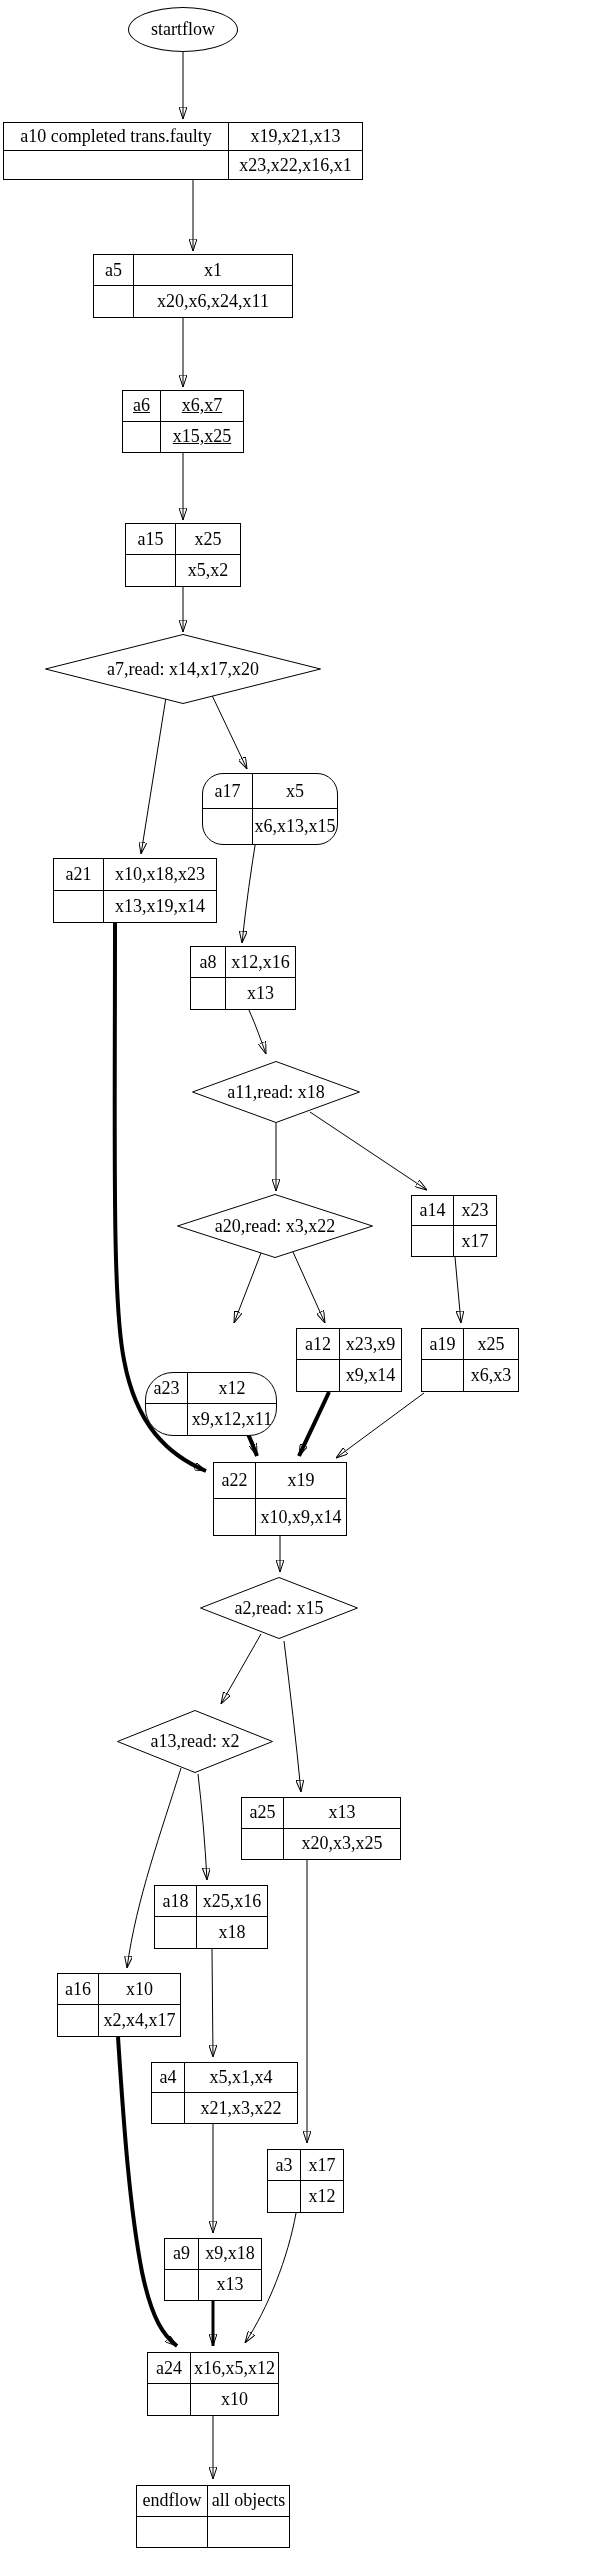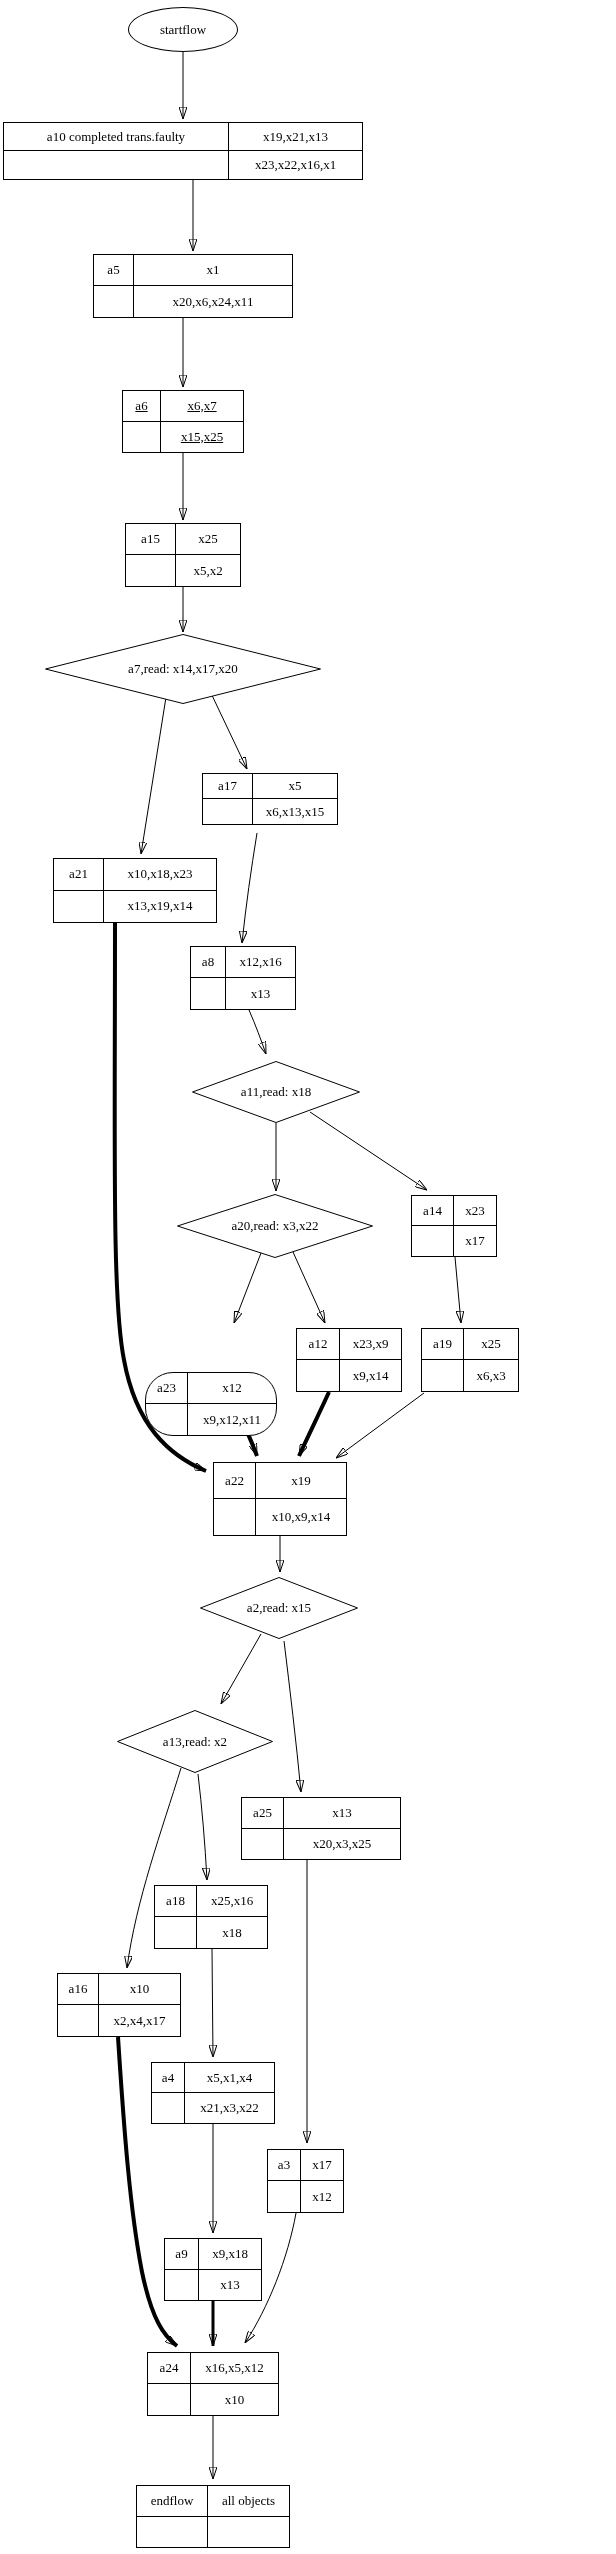--- a/index.html
+++ b/index.html
@@ -1,19 +1,19 @@
 <!DOCTYPE html>
 <html><head>
 <meta charset="utf-8">
 <style>
   html,body{margin:0;padding:0;background:#ffffff;}
   #canvas{
     position:relative;width:616px;height:2554px;background:#ffffff;
     font-family:"Liberation Serif","DejaVu Serif",serif;
-    font-size:13px;color:#000;
+    font-size:18px;color:#000;
   }
   #edges{position:absolute;left:0;top:0;width:616px;height:2554px;pointer-events:none;}
   #edges path{fill:none;stroke:#000;stroke-width:1;}
   #edges path.bold{stroke-width:4;}
   #edges path.semi{stroke-width:3;}
   .node{position:absolute;box-sizing:border-box;}
   .ellipse{
     border:1px solid #000;border-radius:50%;background:#fff;
     display:flex;align-items:center;justify-content:center;
   }
@@ -105,21 +105,21 @@
     <div class="cell c2r2">x5,x2</div>
   </div>
 
   <div class="node diamond" style="left:45px;top:634px;width:276px;height:70px;">
     <svg viewBox="0 0 276 70" preserveAspectRatio="none">
         <polygon points="138,0.5 275.5,35 138,69.5 0.5,35"></polygon>
       </svg>
     <span class="dlabel">a7,read: x14,x17,x20</span>
   </div>
 
-  <div class="node record" style="left:202px;top:773px;width:136px;height:52px;--c1:50px;">
+  <div class="node record" style="left:202px;top:773px;width:136px;height:72px;border-radius:21px;--c1:50px;">
     <div class="cell c1r1">a17</div>
     <div class="cell c2r1">x5</div>
     <div class="cell c1r2"></div>
     <div class="cell c2r2">x6,x13,x15</div>
   </div>
 
   <div class="node record" style="left:53px;top:858px;width:164px;height:65px;--c1:50px;">
     <div class="cell c1r1">a21</div>
     <div class="cell c2r1">x10,x18,x23</div>
     <div class="cell c1r2"></div>
@@ -210,21 +210,21 @@
     <div class="cell c2r2">x18</div>
   </div>
 
   <div class="node record" style="left:57px;top:1973px;width:124px;height:64px;--c1:41px;">
     <div class="cell c1r1">a16</div>
     <div class="cell c2r1">x10</div>
     <div class="cell c1r2"></div>
     <div class="cell c2r2">x2,x4,x17</div>
   </div>
 
-  <div class="node record" style="left:151px;top:2062px;width:124px;height:62px;font-family:Liberation Serif, serif;--c1:33px;">
+  <div class="node record" style="left:151px;top:2062px;width:147px;height:62px;font-family:Liberation Serif, serif;--c1:33px;">
     <div class="cell c1r1">a4</div>
     <div class="cell c2r1">x5,x1,x4</div>
     <div class="cell c1r2"></div>
     <div class="cell c2r2">x21,x3,x22</div>
   </div>
 
   <div class="node record" style="left:267px;top:2149px;width:77px;height:64px;--c1:33px;">
     <div class="cell c1r1">a3</div>
     <div class="cell c2r1">x17</div>
     <div class="cell c1r2"></div>

